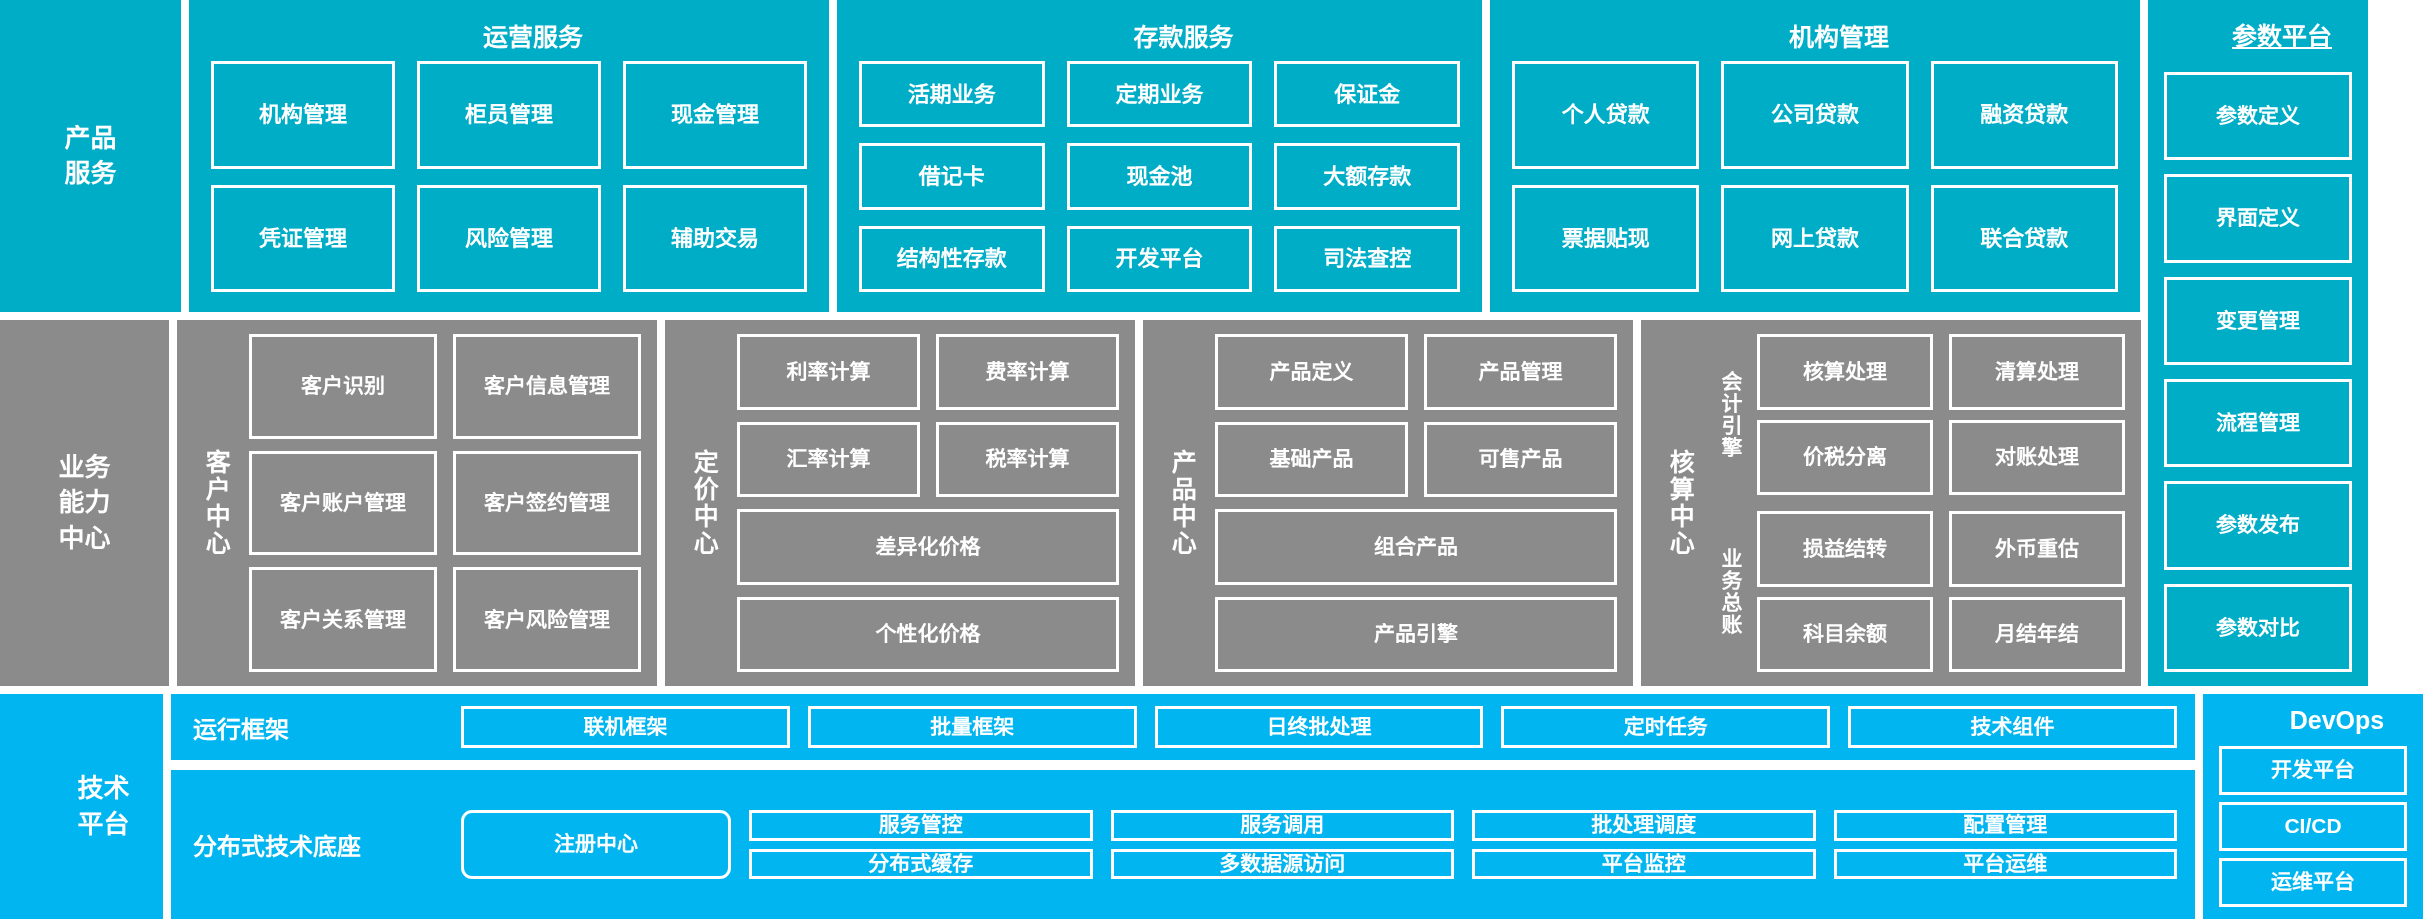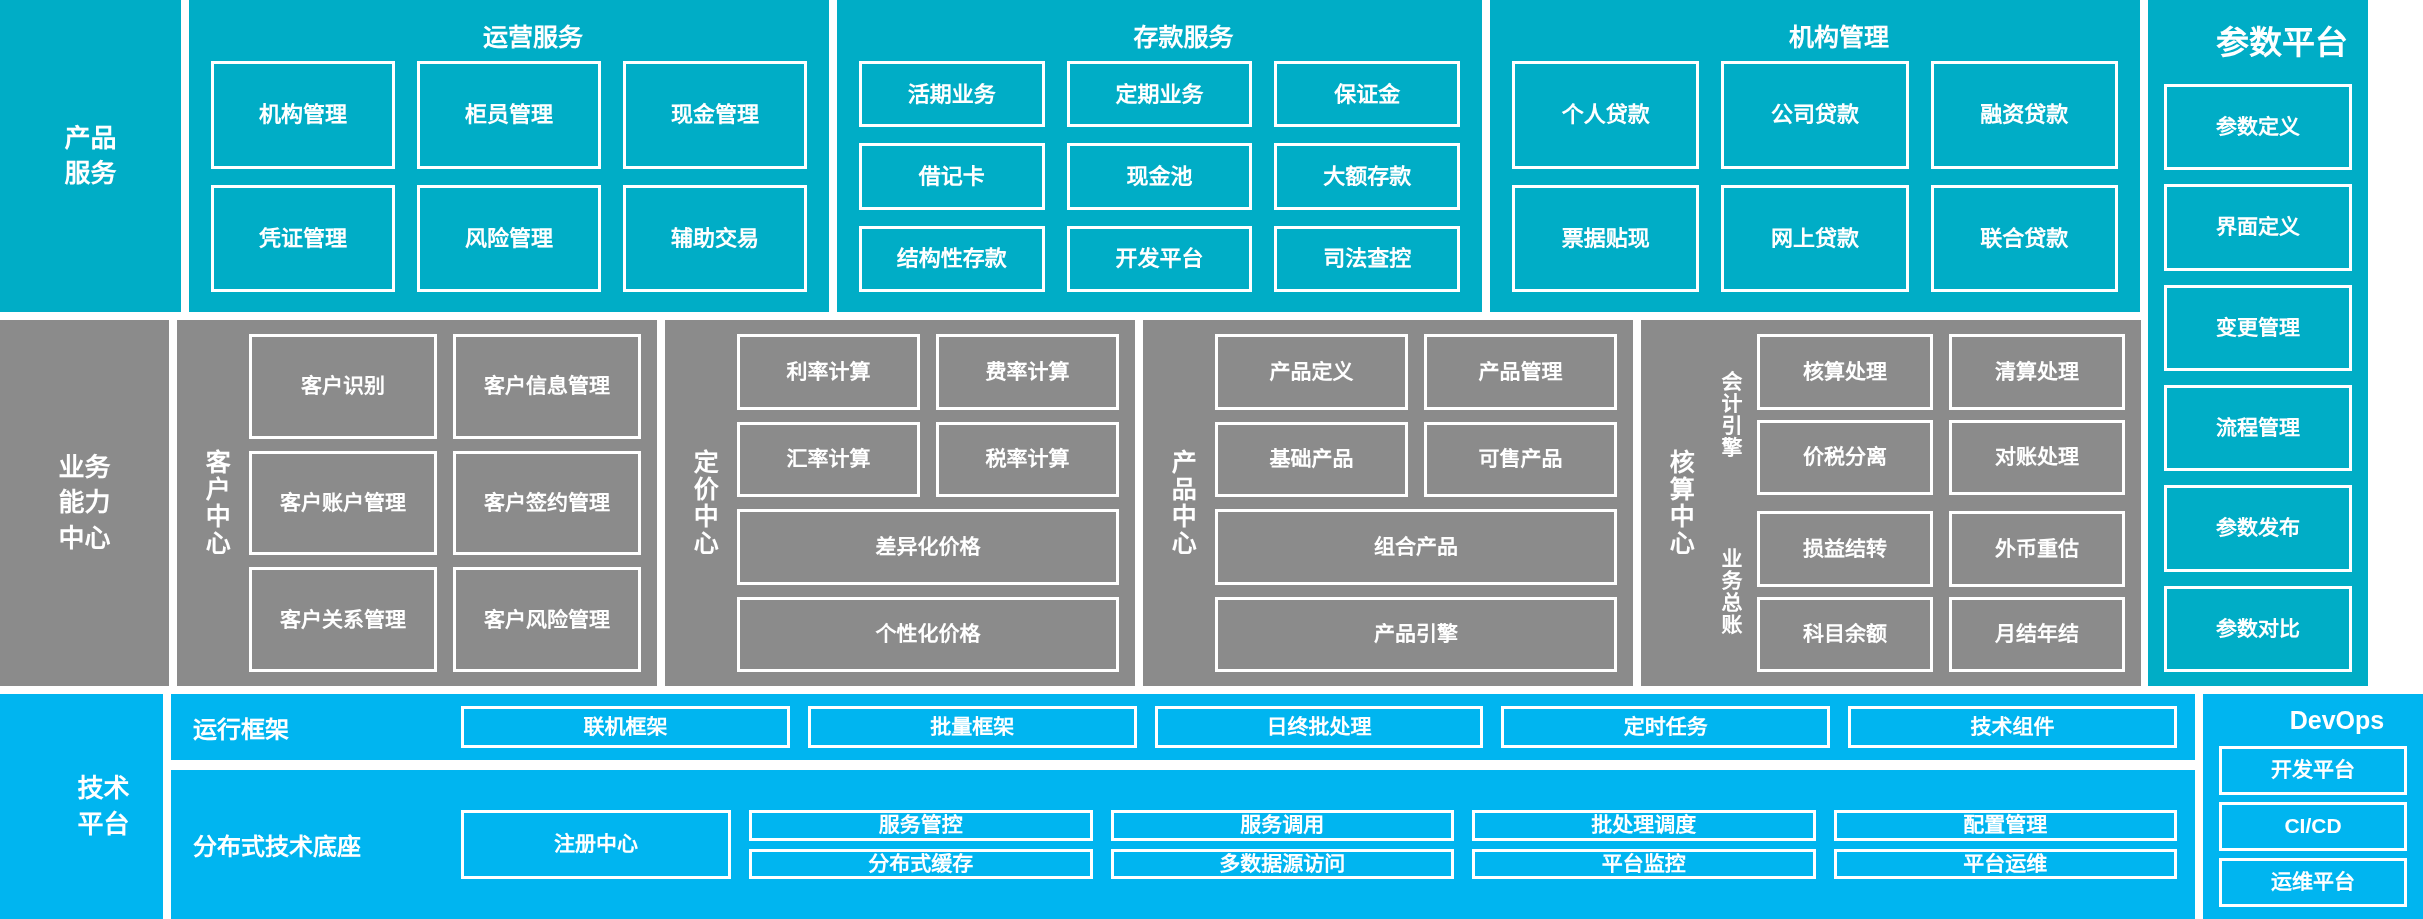--- a/index.html
+++ b/index.html
@@ -84,21 +84,21 @@
 
   
   .param-col {
     width: 220px;
     background: #00ADC6;
     display: flex; flex-direction: column;
     align-items: center;
     padding: 14px 16px 14px 16px;
     gap: 14px;
   }
-  .param-col .group-title { padding: 2px 0 6px 0; font-size: 33px; }
+  .param-col .group-title { padding: 2px 0 6px 0; font-size: 25px; text-decoration: underline; }
   .param-col .cell { width: 100%; flex: 1; font-size: 21px; }
 
   
   .row2 { height: 366px; }
   .row2 .side {
     width: 169px;
     background: #8B8B8B;
     display: flex; align-items: center; justify-content: center;
     color: #fff; font-weight: bold; font-size: 26px;
     text-align: center; line-height: 1.35;
@@ -147,21 +147,21 @@
   .tech-strip.r-base { flex: 1; }
   .tech-strip-label {
     color: #fff; font-weight: bold; font-size: 24px;
     white-space: nowrap; width: 250px; flex: 0 0 250px;
   }
   .tech-cells { flex: 1; display: flex; gap: 18px; align-items: stretch; }
   .tech-cells .cell { flex: 1; font-size: 21px; }
   .run-cells .cell { height: 42px; }
 
   .base-reg { flex: 0 0 270px; display: flex; }
-  .base-reg .cell { flex: 1; font-size: 21px; }
+  .base-reg .cell { flex: 1; font-size: 21px; border-radius: 11px; }
   .base-cols { flex: 1; display: flex; gap: 18px; }
   .base-col { flex: 1; display: flex; flex-direction: column; gap: 8px; }
   .base-col .cell { flex: 1; font-size: 21px; }
   .base-pad { padding: 12px 0; }
 
   
   .devops-col {
     width: 220px;
     background: #00B5F0;
     display: flex; flex-direction: column; align-items: center;

